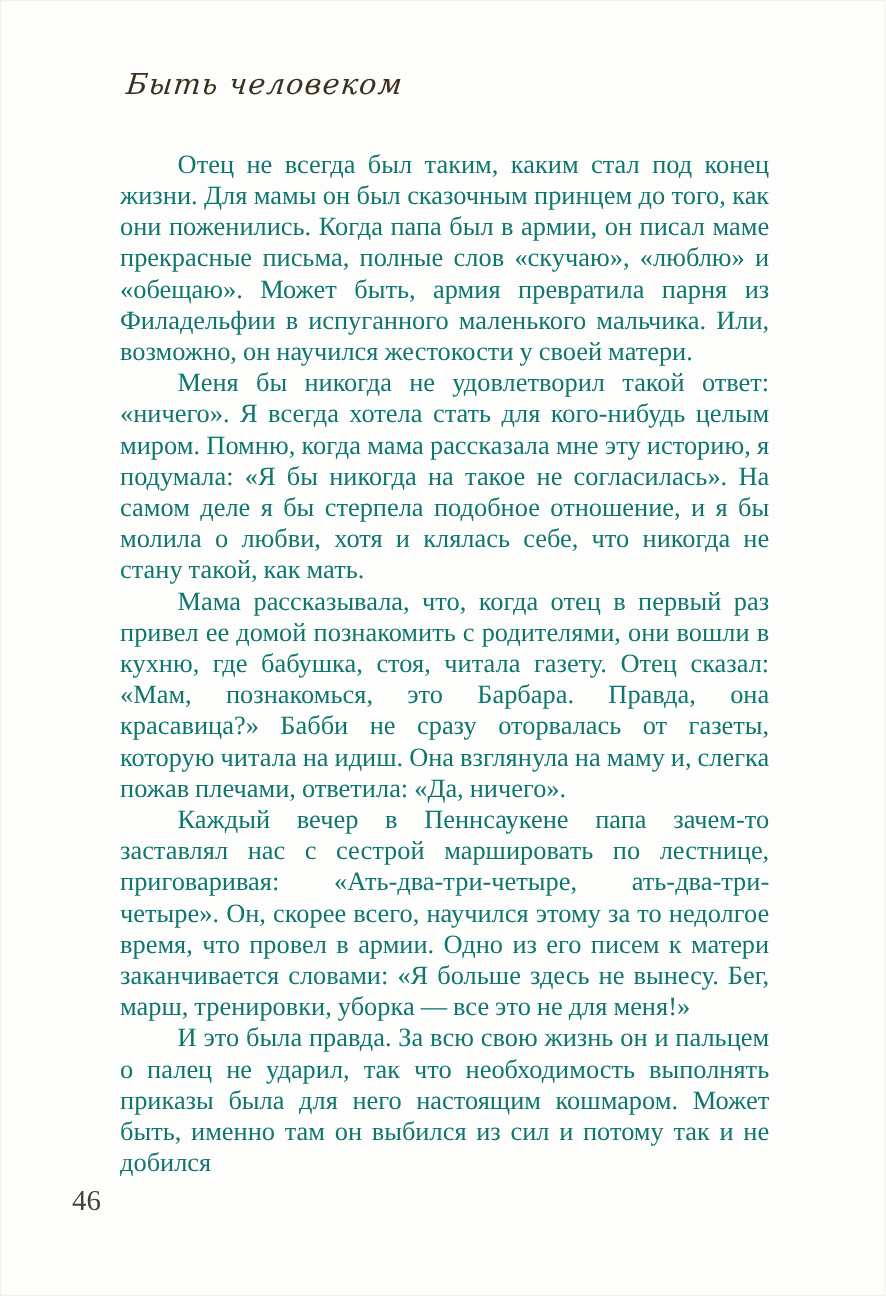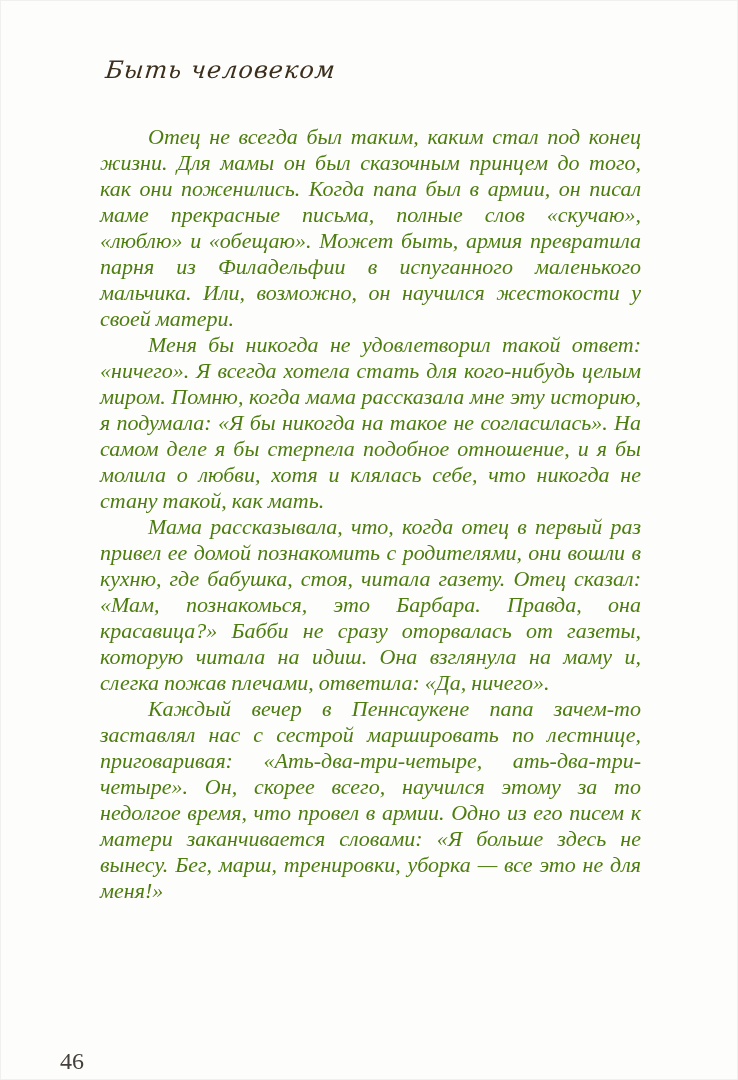--- a/index.html
+++ b/index.html
@@ -27,48 +27,48 @@
     color: #3c2f1d;
     transform: skewX(-6deg);
     transform-origin: left bottom;
     white-space: nowrap;
   }
   .body-text {
     position: absolute;
     left: 100px;
     top: 124px;
     width: 541px;
-    color: #4d7c0f;
-    font-style: italic;
+    color: #0f766e;
   }
   .body-text p {
     margin: 0;
     font-size: 22px;
     line-height: 26px;
     text-align: justify;
     text-indent: 48px;
     hyphens: auto;
     -webkit-hyphens: auto;
     word-spacing: -0.5px;
   }
   .page-number {
     position: absolute;
     left: 60px;
-    top: 1048px;
+    top: 988px;
     font-size: 24px;
     color: #45413a;
   }
 </style>
 </head>
 <body>
 
 <div class="page">
   <div class="running-head">Быть человеком</div>
 
   <div class="body-text" id="paragraphs">
       <p>Отец не всегда был таким, каким стал под конец жизни. Для мамы он был сказочным принцем до того, как они поженились. Когда папа был в армии, он писал маме прекрасные письма, полные слов «скучаю», «люблю» и «обещаю». Может быть, армия превратила парня из Филадельфии в испуганного маленького мальчика. Или, возможно, он научился жестокости у своей матери.</p>
       <p>Меня бы никогда не удовлетворил такой ответ: «ничего». Я всегда хотела стать для кого-нибудь целым миром. Помню, когда мама рассказала мне эту историю, я подумала: «Я бы никогда на такое не согласилась». На самом деле я бы стерпела подобное отношение, и я бы молила о любви, хотя и клялась себе, что никогда не стану такой, как мать.</p>
       <p>Мама рассказывала, что, когда отец в первый раз привел ее домой познакомить с родителями, они вошли в кухню, где бабушка, стоя, читала газету. Отец сказал: «Мам, познакомься, это Барбара. Правда, она красавица?» Бабби не сразу оторвалась от газеты, которую читала на идиш. Она взглянула на маму и, слегка пожав плечами, ответила: «Да, ничего».</p>
       <p>Каждый вечер в Пеннсаукене папа зачем-то заставлял нас с сестрой маршировать по лестнице, приговаривая: «Ать-два-три-четыре, ать-два-три-четыре». Он, скорее всего, научился этому за то недолгое время, что провел в армии. Одно из его писем к матери заканчивается словами: «Я больше здесь не вынесу. Бег, марш, тренировки, уборка — все это не для меня!»</p>
+      <p>И это была правда. За всю свою жизнь он и пальцем о палец не ударил, так что необходимость выполнять приказы была для него настоящим кошмаром. Может быть, именно там он выбился из сил и потому так и не добился</p>
     </div>
 
   <div class="page-number">46</div>
 </div>
 
 </body></html>

